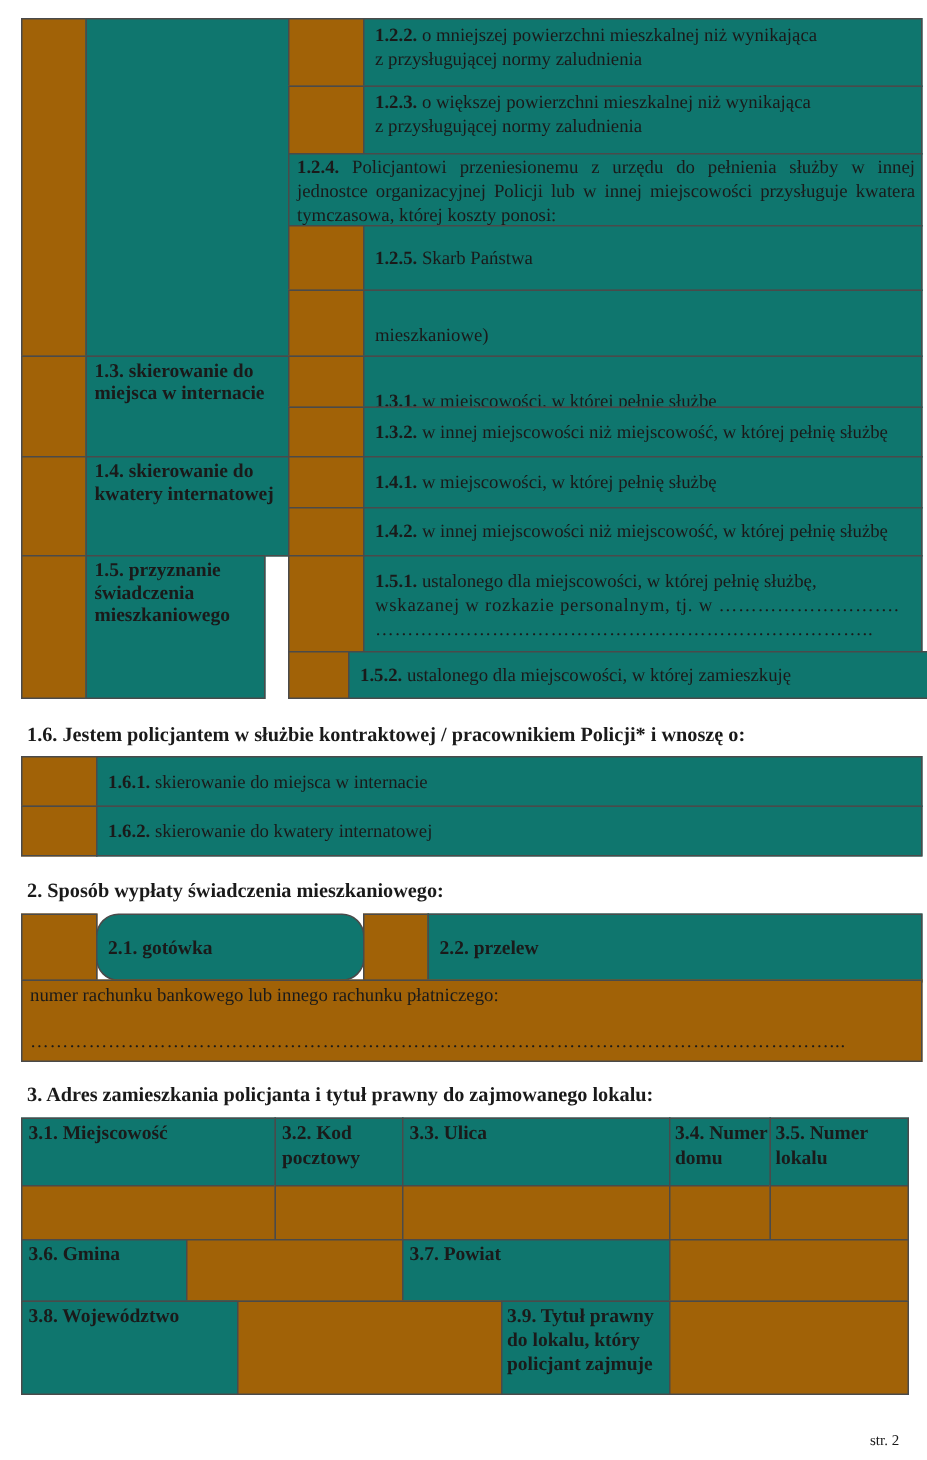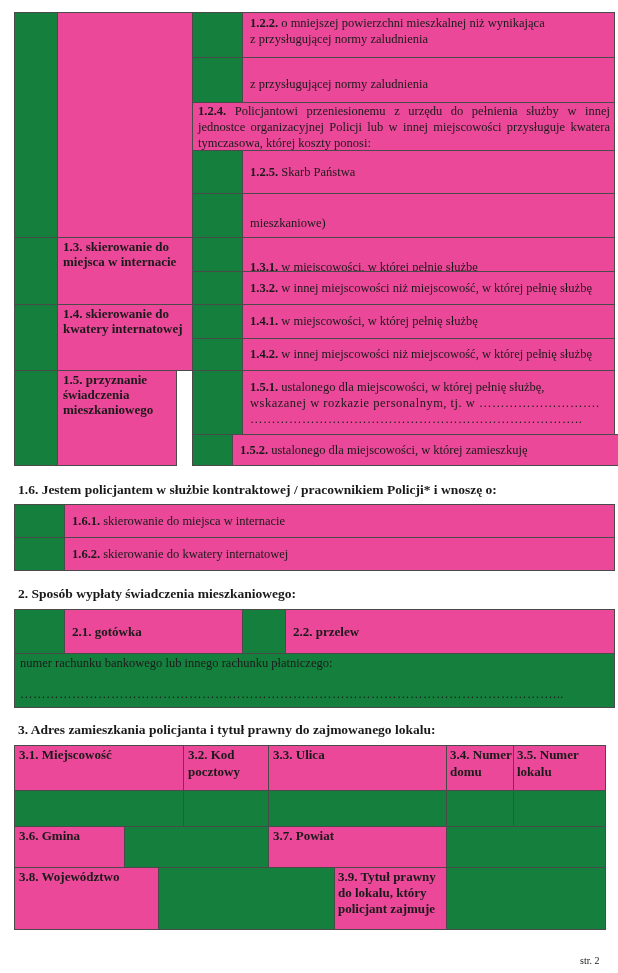--- a/index.html
+++ b/index.html
@@ -1,19 +1,19 @@
 <!DOCTYPE html>
 <html><head>
 <meta charset="utf-8">
 <style>
   html, body { margin:0; padding:0; background:#ffffff; }
   body { width:618px; height:973px; position:relative; overflow:hidden;
          font-family:"Liberation Serif", serif; color:#1a1a1a; font-size:12.5px; }
-  .cell { position:absolute; box-sizing:border-box; border:1px solid #4a4a4a; background:#15803d; }
-  .g { background:#ec4899; }
+  .cell { position:absolute; box-sizing:border-box; border:1px solid #4a4a4a; background:#a16207; }
+  .g { background:#0f766e; }
   .txt { position:absolute; line-height:16px; }
   b { font-weight:bold; }
   .hb { font-weight:bold; font-size:13px; }
   .sec { position:absolute; font-weight:bold; font-size:13.5px; left:18px; }
   .just { text-align:justify; }
   .dots { letter-spacing:0.5px; white-space:nowrap; overflow:hidden; }
 </style>
 </head>
 <body>
 
@@ -23,20 +23,21 @@
   <div class="cell g" style="left:57px;top:12px;width:136px;height:226px;"></div>
 
   <div class="cell" style="left:192px;top:12px;width:51px;height:46px;"></div>
   <div class="cell g" style="left:242px;top:12px;width:373px;height:46px;">
     <div class="txt" style="left:7px;top:2px;"><b>1.2.2.</b> <span>o mniejszej powierzchni mieszkalnej niż wynikająca</span></div>
     <div class="txt" style="left:7px;top:18px;">z przysługującej normy zaludnienia</div>
   </div>
 
   <div class="cell" style="left:192px;top:57px;width:51px;height:46px;"></div>
   <div class="cell g" style="left:242px;top:57px;width:373px;height:46px;">
+    <div class="txt" style="left:7px;top:2px;"><b>1.2.3.</b> <span>o większej powierzchni mieszkalnej niż wynikająca</span></div>
     <div class="txt" style="left:7px;top:18px;">z przysługującej normy zaludnienia</div>
   </div>
 
   <div class="cell g" style="left:192px;top:102px;width:423px;height:49px;">
     <div class="txt just" style="left:5px;top:0px;width:412px;"><b>1.2.4.</b> <span>Policjantowi przeniesionemu z urzędu do pełnienia służby w innej jednostce organizacyjnej Policji lub w innej miejscowości przysługuje kwatera tymczasowa, której koszty ponosi:</span></div>
   </div>
 
   <div class="cell" style="left:192px;top:150px;width:51px;height:44px;"></div>
   <div class="cell g" style="left:242px;top:150px;width:373px;height:44px;">
     <div class="txt" style="left:7px;top:13px;"><b>1.2.5.</b> <span>Skarb Państwa</span></div>
@@ -101,21 +102,21 @@
   </div>
   <div class="cell" style="left:14px;top:537px;width:51px;height:34px;"></div>
   <div class="cell g" style="left:64px;top:537px;width:551px;height:34px;">
     <div class="txt" style="left:7px;top:8px;"><b>1.6.2.</b> <span>skierowanie do kwatery internatowej</span></div>
   </div>
 </div>
 
 <div class="sec" style="top:586px;">2.  Sposób wypłaty świadczenia mieszkaniowego:</div>
 <div>
   <div class="cell" style="left:14px;top:609px;width:51px;height:45px;"></div>
-  <div class="cell g" style="left:64px;top:609px;width:179px;height:45px;">
+  <div class="cell g" style="left:64px;top:609px;width:179px;height:45px;border-radius:15px;">
     <div class="txt hb" style="left:7px;top:14px;">2.1. gotówka</div>
   </div>
   <div class="cell" style="left:242px;top:609px;width:44px;height:45px;"></div>
   <div class="cell g" style="left:285px;top:609px;width:330px;height:46px;">
     <div class="txt hb" style="left:7px;top:14px;">2.2. przelew</div>
   </div>
   <div class="cell" style="left:14px;top:653px;width:601px;height:55px;">
     <div class="txt" style="left:5px;top:1px;">numer rachunku bankowego lub innego rachunku płatniczego:</div>
     <div class="txt dots" style="left:5px;top:32px;width:590px;">……………………………………………………………………………………………………………...</div>
   </div>

